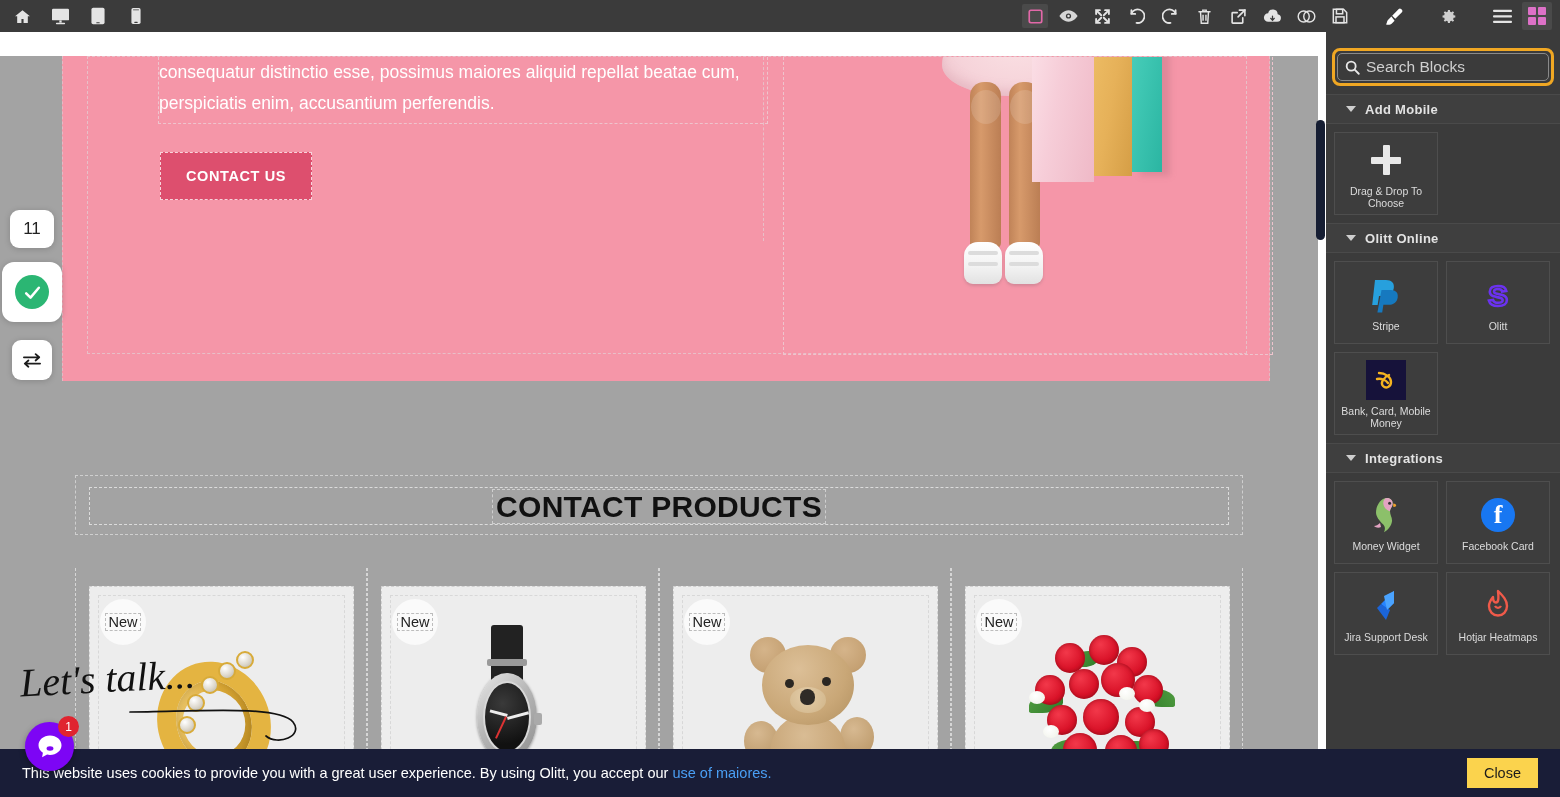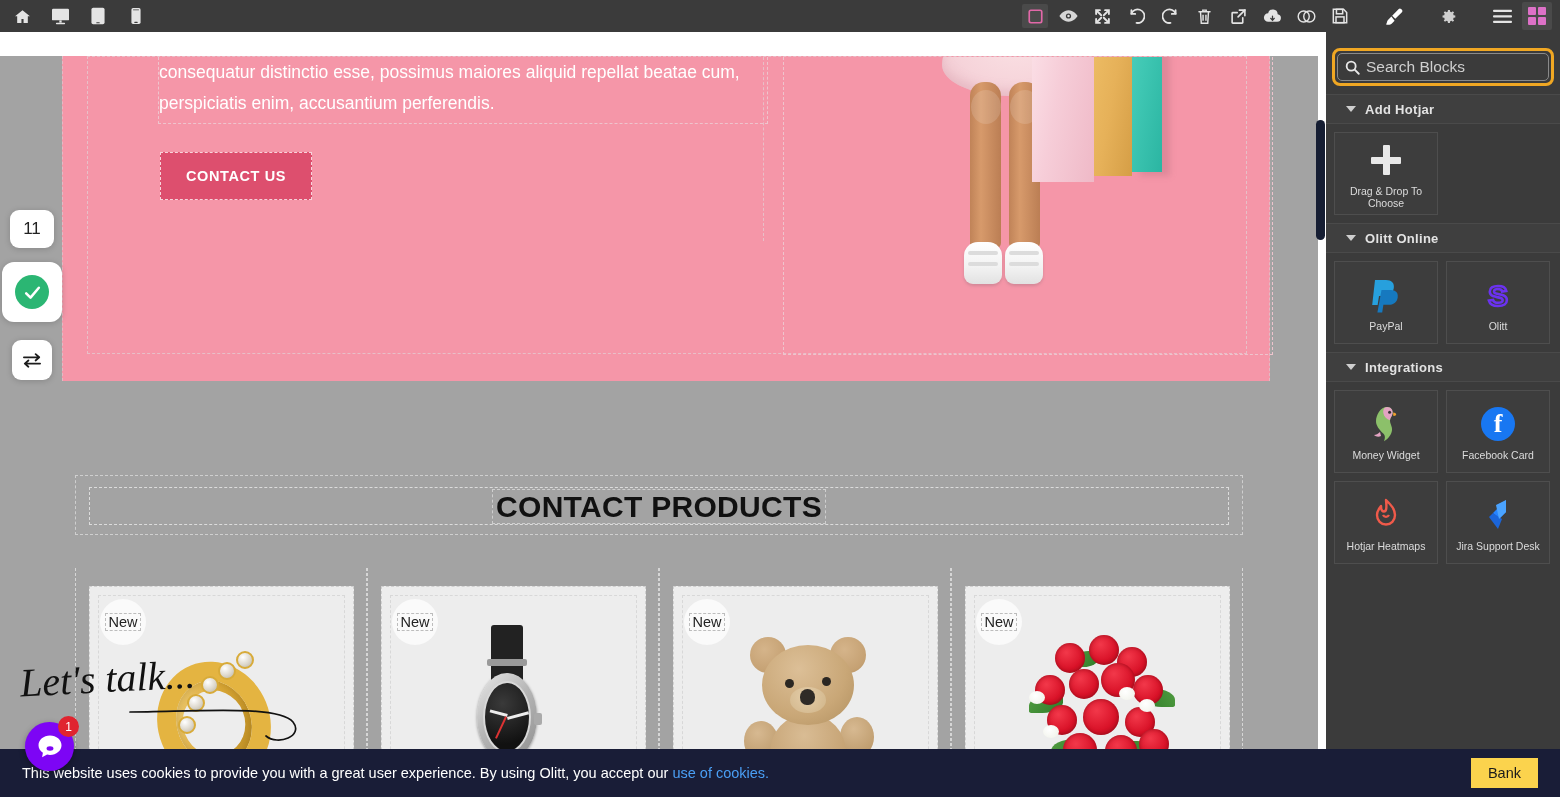--- a/index.html
+++ b/index.html
@@ -690,21 +690,21 @@
             <path d="M11.6 11.6 16.5 16.5" stroke-linecap="round"></path>
           </svg>
         <input class="search-input" type="text" placeholder="Search Blocks" style="">
       </div>
     </div>
 
     <div class="sb-scroll">
 
       <div class="sb-section-head">
         <span class="caret"></span>
-        <span class="sb-section-title">Add Hotjar</span>
+        <span class="sb-section-title">Add Mobile</span>
       </div>
       <div class="sb-grid">
         <div class="sb-tile plus">
           <div class="ico">
               <div class="plus-glyph"></div>
             </div>
           <div class="lbl">Drag &amp; Drop To Choose</div>
         </div>
       </div>
 
@@ -713,29 +713,40 @@
         <span class="sb-section-title">Olitt Online</span>
       </div>
       <div class="sb-grid">
         <div class="sb-tile">
           <div class="ico">
             <svg width="34" height="36" viewBox="0 0 34 36">
               <path d="M6 3h11c5.6 0 8.6 3 7.8 8-0.8 5.2-4.6 8-10 8H10l-1.4 9H3.2Z" fill="#27a0dd"></path>
               <path d="M12.5 13h9.3c5 0 7.6 2.8 6.9 7.4-0.7 4.8-4.3 7.4-9.2 7.4h-5.1l-1.2 7.7H8.4Z" fill="#1679bf"></path>
             </svg>
           </div>
-          <div class="lbl">PayPal</div>
+          <div class="lbl">Stripe</div>
         </div>
         <div class="sb-tile">
           <div class="ico">
             <svg width="30" height="36" viewBox="0 0 30 36">
               <text x="15" y="29" font-family="Liberation Sans, sans-serif" font-size="30" font-weight="bold" fill="none" stroke="#6b32f0" stroke-width="2.6" text-anchor="middle">S</text>
             </svg>
           </div>
           <div class="lbl">Olitt</div>
+        </div>
+        <div class="sb-tile">
+          <div class="ico">
+            <div class="flutter-ico">
+              <svg width="26" height="24" viewBox="0 0 26 24" fill="none" stroke="#f5b320" stroke-width="2.4" stroke-linecap="round">
+                <path d="M6 5c6 0 12 4 12 9s-5 7-8 4 1-9 6-11"></path>
+                <path d="M4 11c4-1 9 1 11 4"></path>
+              </svg>
+            </div>
+          </div>
+          <div class="lbl">Bank, Card, Mobile Money</div>
         </div>
       </div>
 
       <div class="sb-section-head">
         <span class="caret"></span>
         <span class="sb-section-title">Integrations</span>
       </div>
       <div class="sb-grid">
         <div class="sb-tile">
           <div class="ico">
@@ -750,54 +761,54 @@
           <div class="lbl">Money Widget</div>
         </div>
         <div class="sb-tile">
           <div class="ico">
             <div class="fb-ico">f</div>
           </div>
           <div class="lbl">Facebook Card</div>
         </div>
         <div class="sb-tile">
           <div class="ico">
-            <svg width="32" height="36" viewBox="0 0 32 36" fill="none" stroke="#f05a4a" stroke-width="2.4" stroke-linejoin="round">
-              <path d="M16 3c5 5 9 9 9 15 0 5.5-4 9.5-9 9.5S7 23.5 7 18c0-4 2-6.5 4-9 0 3.5 1.5 5.5 3 5.5 2 0 3-2.5 2-11.5Z"></path>
-              <path d="M13 18c1.5 2.5 4.5 2.5 6 0"></path>
-            </svg>
-          </div>
-          <div class="lbl">Hotjar Heatmaps</div>
-        </div>
-        <div class="sb-tile">
-          <div class="ico">
             <svg width="34" height="36" viewBox="0 0 34 36">
               <path d="M25 3 12 16l6 6 7-7Z" fill="#2684ff"></path>
               <path d="M12 16 8 20l9 12 4-10Z" fill="#1b65d9"></path>
               <path d="M25 3 15 8l3 14 7-7Z" fill="#4aa3ff"></path>
             </svg>
           </div>
           <div class="lbl">Jira Support Desk</div>
+        </div>
+        <div class="sb-tile">
+          <div class="ico">
+            <svg width="32" height="36" viewBox="0 0 32 36" fill="none" stroke="#f05a4a" stroke-width="2.4" stroke-linejoin="round">
+              <path d="M16 3c5 5 9 9 9 15 0 5.5-4 9.5-9 9.5S7 23.5 7 18c0-4 2-6.5 4-9 0 3.5 1.5 5.5 3 5.5 2 0 3-2.5 2-11.5Z"></path>
+              <path d="M13 18c1.5 2.5 4.5 2.5 6 0"></path>
+            </svg>
+          </div>
+          <div class="lbl">Hotjar Heatmaps</div>
         </div>
       </div>
 
     </div>
   </div>
 
   <div class="chat-script">Let's talk...</div>
   <svg class="chat-squiggle" width="190" height="80" viewBox="0 0 190 80" fill="none">
     <path d="M2 24 C60 24 150 16 165 34 C176 48 150 58 138 48" stroke="#111" stroke-width="1.7" fill="none" stroke-linecap="round"></path>
   </svg>
   <div class="chat-bubble">
     <svg width="26" height="25" viewBox="0 0 26 25">
       <path d="M13 1.5C6.6 1.5 1.5 5.9 1.5 11.2c0 3 1.7 5.7 4.4 7.5l-.8 4.5 5-2.6c.9.2 1.9.3 2.9.3 6.4 0 11.5-4.4 11.5-9.7S19.4 1.5 13 1.5Z" fill="#ffffff"></path>
       <ellipse cx="13" cy="14.5" rx="3.4" ry="2.2" fill="#7d05f5"></ellipse>
     </svg>
   </div>
   <div class="chat-badge">1</div>
 
   <div class="cookie">
     <div class="cookie-text">
-      <span>This website uses cookies to provide you with a great user experience. By using Olitt, you accept our </span><a href="#">use of cookies.</a>
+      <span>This website uses cookies to provide you with a great user experience. By using Olitt, you accept our </span><a href="#">use of maiores.</a>
     </div>
-    <button class="cookie-btn">Bank</button>
+    <button class="cookie-btn">Close</button>
   </div>
 
 </div>
 
 </body></html>

